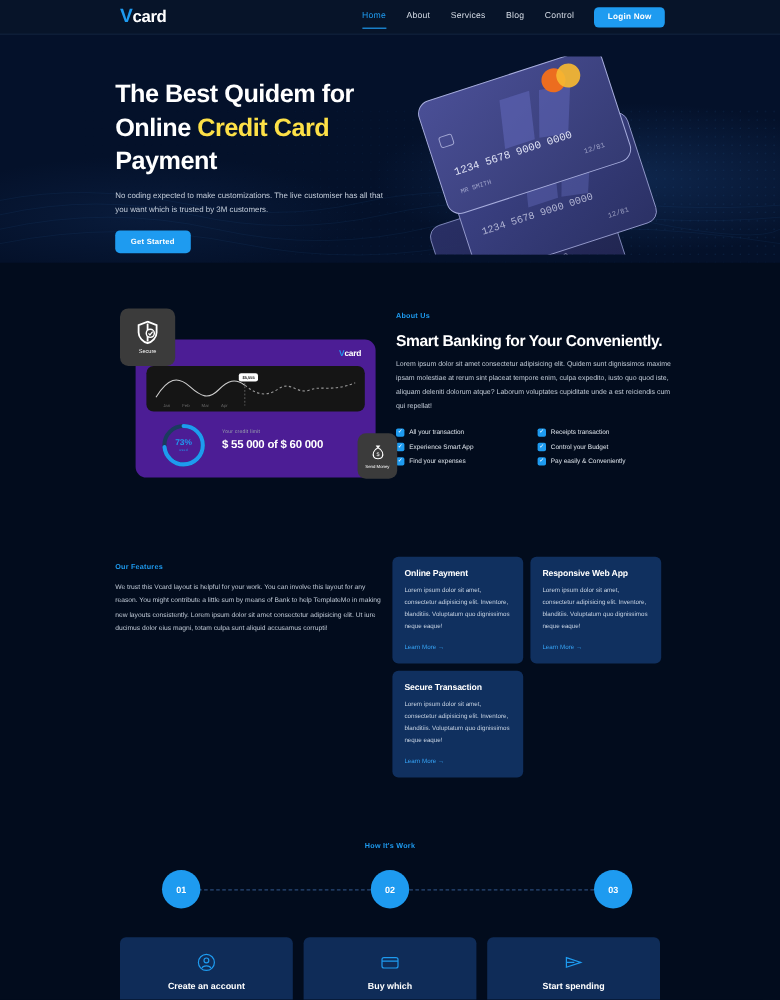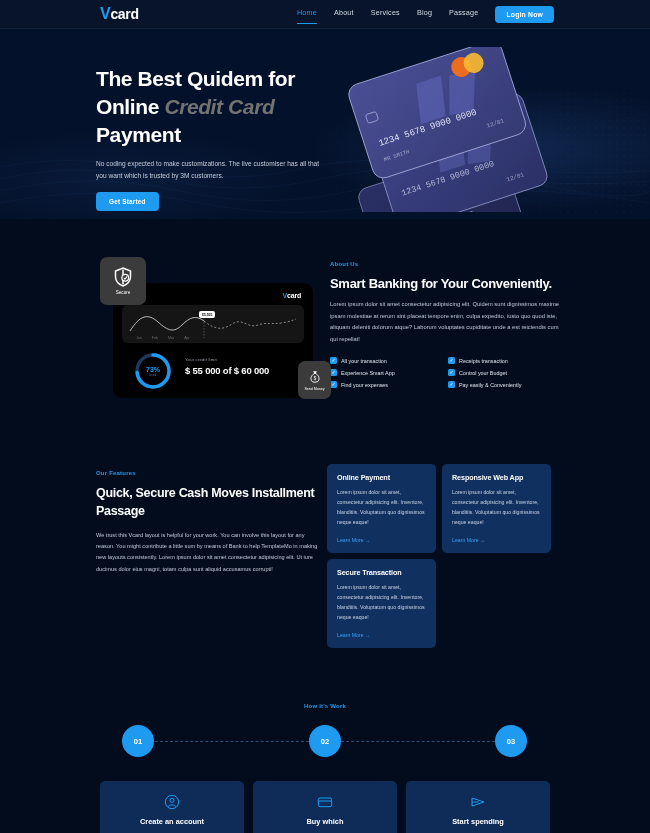--- a/index.html
+++ b/index.html
@@ -41,34 +41,34 @@
   .hero { position:relative; height:190px; width:100%; overflow:hidden; background:#04112a; }
   .hero-mesh {
     position:absolute; inset:0;
     background:
       radial-gradient(ellipse 300px 90px at 520px 120px, rgba(40,90,160,.30), transparent 70%),
       radial-gradient(ellipse 260px 70px at 120px 150px, rgba(30,70,130,.20), transparent 70%);
   }
   .hero-dots { position:absolute; inset:0; opacity:.5;}
   .hero-content { position:absolute; left:96px; top:36px; width:300px; z-index:5; }
   .hero h1 { font-size:21px; line-height:1.34; font-weight:bold; letter-spacing:-.4px; }
-  .hero h1 .accent { color:#737373;font-style:italic; }
+  .hero h1 .accent { color:#fde047; }
   .hero p { font-size:6.6px; line-height:1.75; color:#c3ccd9; margin-top:9px; width:230px; }
   .btn-start {
     margin-top:11px; background:#1e9bf0; color:#fff; border:none; cursor:pointer;
     font-size:6.4px; font-weight:bold; padding:6px 13px; border-radius:4px; letter-spacing:.2px;
   }
   .cards-art { position:absolute; right:10px; top:18px; width:300px; height:165px; z-index:4; }
 
   
   .about { position:relative; padding:38px 0 0 0; display:flex; }
   .dash-wrap { position:relative; margin-left:100px; width:215px; height:145px; }
   .dash {
     position:absolute; left:13px; top:26px; width:200px; height:115px;
-    background:#000000; border-radius:9px;
+    background:#4c1d95; border-radius:9px;
   }
   .dash-logo { position:absolute; right:12px; top:9px; font-size:7px; font-weight:bold; letter-spacing:-.2px;}
   .dash-logo .v { color:#1e9bf0; }
   .dash-chart {
     position:absolute; left:9px; top:22px; width:182px; height:38px;
     background:#151515; border-radius:6px; overflow:hidden;
   }
   .months { position:absolute; left:14px; bottom:3px; display:flex; gap:10px; font-size:3.6px; color:#6b6b6b;}
   .tip {
     position:absolute; left:77px; top:6px; background:#fff; color:#111;
@@ -119,21 +119,21 @@
   .how { margin-top:55px; text-align:center; }
   .how .kicker { font-size:6px; }
   .steps { position:relative; margin:16px auto 0; width:420px; height:32px; }
   .dash-line { position:absolute; left:40px; right:40px; top:16px; height:0;
     border-top:1px dashed #2a4a78; }
   .circ {
     position:absolute; top:0; width:32px; height:32px; border-radius:50%;
     background:#1e9bf0; display:flex; align-items:center; justify-content:center;
     font-size:7.5px; font-weight:bold; color:#fff;
   }
-  .c1 { left:7px; } .c2 { left:194px; } .c3 { left:380px; }
+  .c1 { left:20px; } .c2 { left:194px; } .c3 { left:380px; }
 
   .bottom { margin-top:24px; display:flex; gap:9px; padding:0 100px; }
   .bcard {
     flex:1; background:#0f2c58; border-radius:5px; padding:13px 12px 14px;
     text-align:center;
   }
   .bcard .ic { display:flex; justify-content:center; margin-bottom:7px; }
   .bcard h3 { font-size:7.4px; font-weight:bold;text-align:center; }
   .bcard p { font-size:5.2px; line-height:1.95; color:#c6d2e2; margin-top:6px; }
 </style>
@@ -145,21 +145,21 @@
   <div class="header">
     <div class="logo">
       <span class="v">V</span>
         <span class="card">card</span>
     </div>
     <div class="nav">
       <a href="#" class="active">Home</a>
       <a href="#">About</a>
       <a href="#">Services</a>
       <a href="#">Blog</a>
-      <a href="#">Passage</a>
+      <a href="#">Control</a>
       <button class="btn-login">Login Now</button>
     </div>
   </div>
 
   <div class="hero">
     <div class="hero-mesh"></div>
     <svg class="hero-dots" viewBox="0 0 650 190" preserveAspectRatio="none">
       <defs>
         <pattern id="dotp" width="7" height="7" patternUnits="userSpaceOnUse">
           <circle cx="1" cy="1" r="0.55" fill="#2f6aa8" opacity="0.55"></circle>
@@ -325,21 +325,20 @@
             <span class="box">✓</span>
             <span class="t">Pay easily &amp; Conveniently</span>
           </div>
       </div>
     </div>
   </div>
 
   <div class="features">
     <div class="feat-left">
       <div class="kicker">Our Features</div>
-      <h2>Quick, Secure Cash Moves Installment Passage</h2>
       <p>We trust this Vcard layout is helpful for your work. You can involve this layout for any reason. You might contribute a little sum by means of Bank to help TemplateMo in making new layouts consistently. Lorem ipsum dolor sit amet consectetur adipisicing elit. Ut iure ducimus dolor eius magni, totam culpa sunt aliquid accusamus corrupti!</p>
     </div>
     <div class="feat-grid">
       <div class="fcard">
         <h3>Online Payment</h3>
         <p>Lorem ipsum dolor sit amet, consectetur adipisicing elit. Inventore, blanditiis. Voluptatum quo dignissimos neque eaque!</p>
         <a href="#">Learn More →</a>
       </div>
       <div class="fcard">
         <h3>Responsive Web App</h3>

